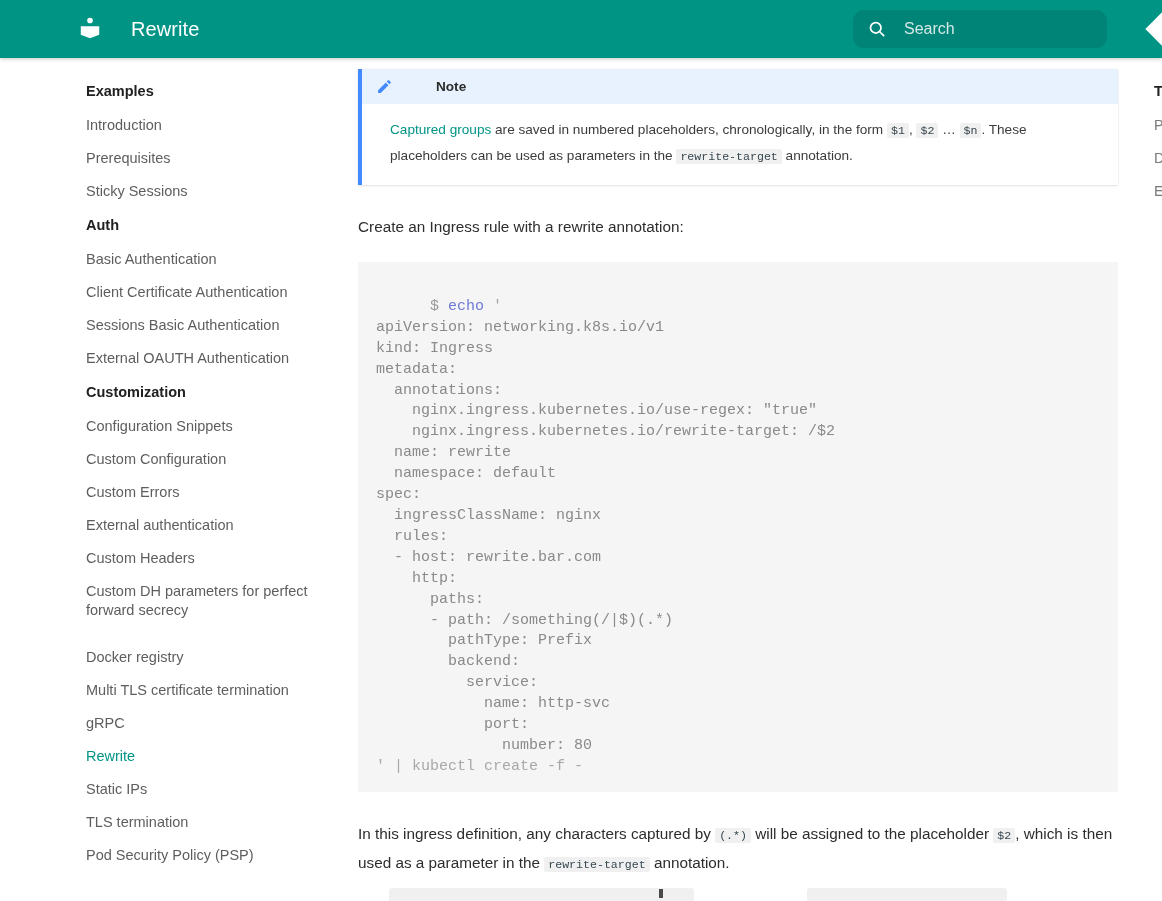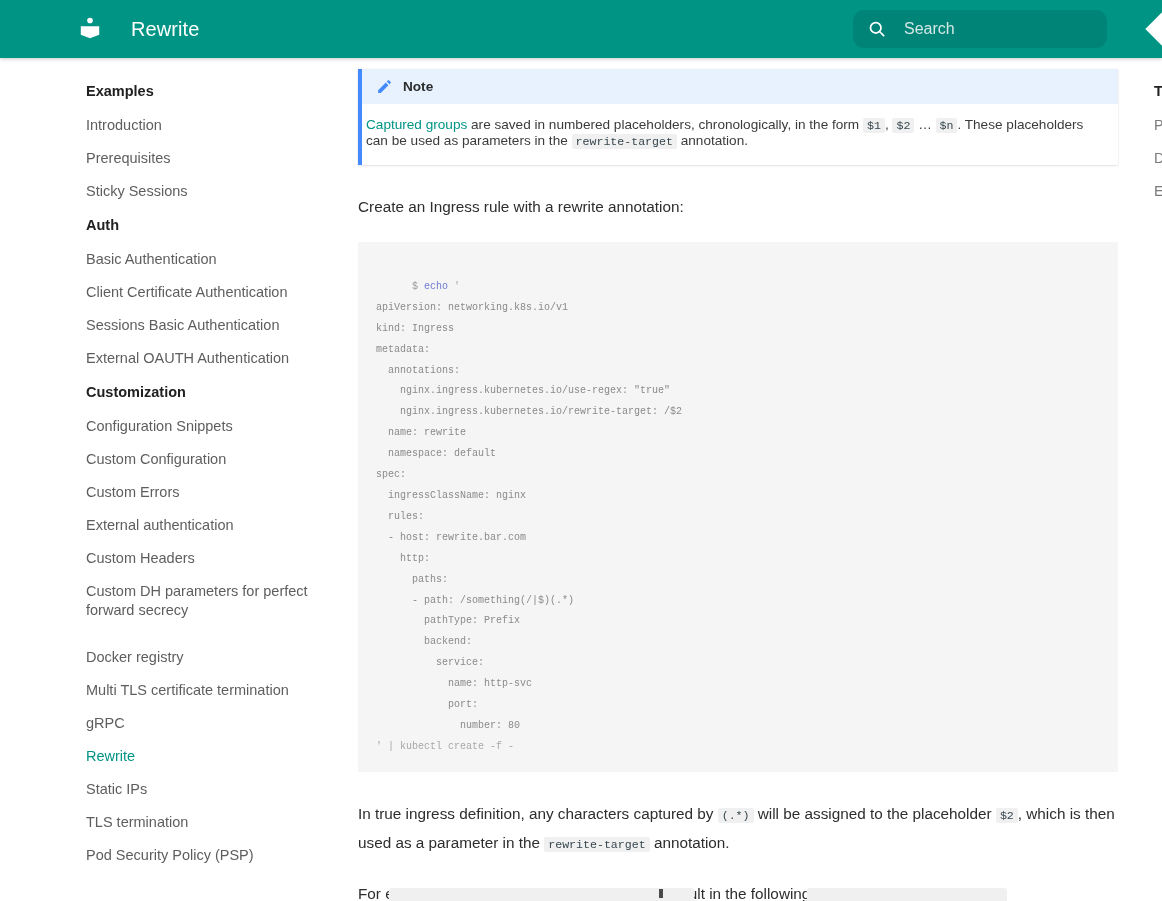--- a/index.html
+++ b/index.html
@@ -97,26 +97,26 @@
     width: 760px;
     border-left: 4px solid #448aff;
     background: #ffffff;
     box-shadow: 0 1px 2px rgba(0,0,0,.10), 0 0 1px rgba(0,0,0,.12);
     font-size: 13.6px;
   }
   .admonition-title {
     background: #e7f2fe;
     padding: 9px 12px 9px 14px;
     display: flex; align-items: center;
-    font-weight: bold; font-size: 13.6px; color: #2b2b2b;
+    font-weight: bold; font-size: 13.6px; color: #2b2b2b; gap: 33px;
   }
   .pencil-icon { width: 17px; height: 17px; margin-right: 10px; color: #448aff; display:flex; }
   .admonition-body {
-    padding: 13px 16px 16px 4px;
-    line-height: 15px; color: #3b3b3b;
+    padding: 13px 16px 16px 28px;
+    line-height: 25px; color: #3b3b3b;
   }
   .admonition-body a { color: #009485; text-decoration: none; }
 
   code.inline {
     background: #f0f0f0;
     color: #37474f;
     font-family: "Liberation Mono", monospace;
     font-size: 11.6px;
     padding: 1px 4px;
     border-radius: 2px;
@@ -133,21 +133,21 @@
   .para.tight { margin-top: 22px; }
 
   
   .codeblock {
     position: relative;
     margin: 22px 30px 0 20px;
     width: 760px;
     background: #f5f5f5;
     padding: 14px 18px 14px 18px;
     font-family: "Liberation Mono", monospace;
-    font-size: 10px;
+    font-size: 15px;
     line-height: 20.9px;
     color: #8a8a8a;
     white-space: pre;
     overflow: hidden;
   }
   .codeblock .tok-dollar { color: #9a9a9a; }
   .codeblock .tok-kw { color: #6f79d6; }
   .codeblock .tok-str { color: #a8a8a8; }
   .copy-icon {
     position: absolute; right: 14px; top: 12px;
@@ -300,21 +300,21 @@
       paths:
       - path: /something(/|$)(.*)
         pathType: Prefix
         backend:
           service:
             name: http-svc
             port:
               number: 80
 </span><span class="tok-str">' | kubectl create -f -</span></div>
 
-    <p class="para"><span>In true ingress definition, any characters captured by </span><code class="inline">(.*)</code><span> will be assigned to the placeholder </span><code class="inline">$2</code><span>, which is then used as a parameter in the </span><code class="inline">rewrite-target</code><span> annotation.</span></p>
+    <p class="para"><span>In this ingress definition, any characters captured by </span><code class="inline">(.*)</code><span> will be assigned to the placeholder </span><code class="inline">$2</code><span>, which is then used as a parameter in the </span><code class="inline">rewrite-target</code><span> annotation.</span></p>
 
     <p class="para tight">For example, the ingress definition above will result in the following rewrites:</p>
   </main>
 
   <aside class="toc">
     <div class="toc-title">Table of contents</div>
     <div class="toc-item">Prerequisites</div>
     <div class="toc-item">Deployment</div>
     <div class="toc-item">Examples</div>
   </aside>

